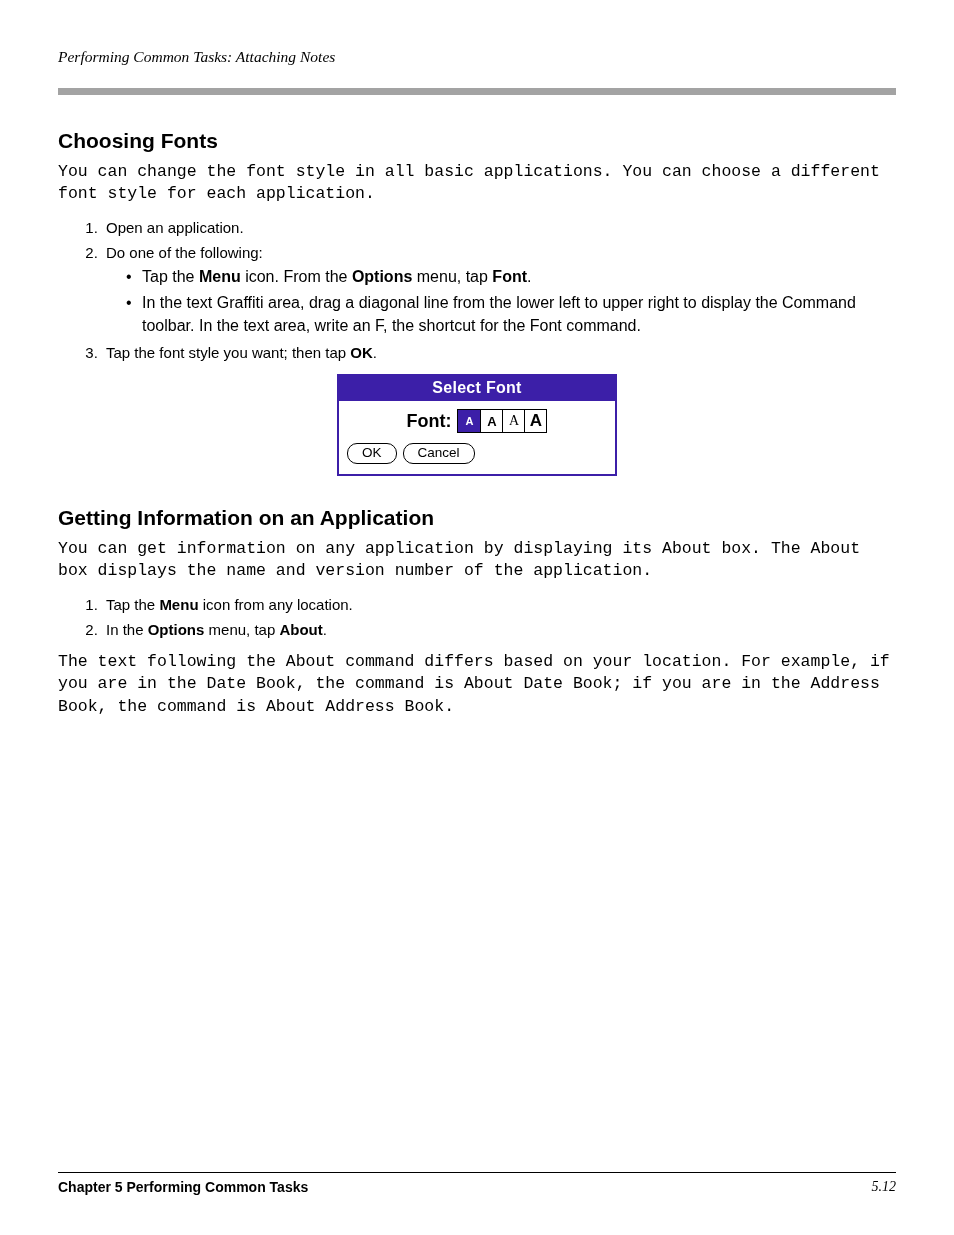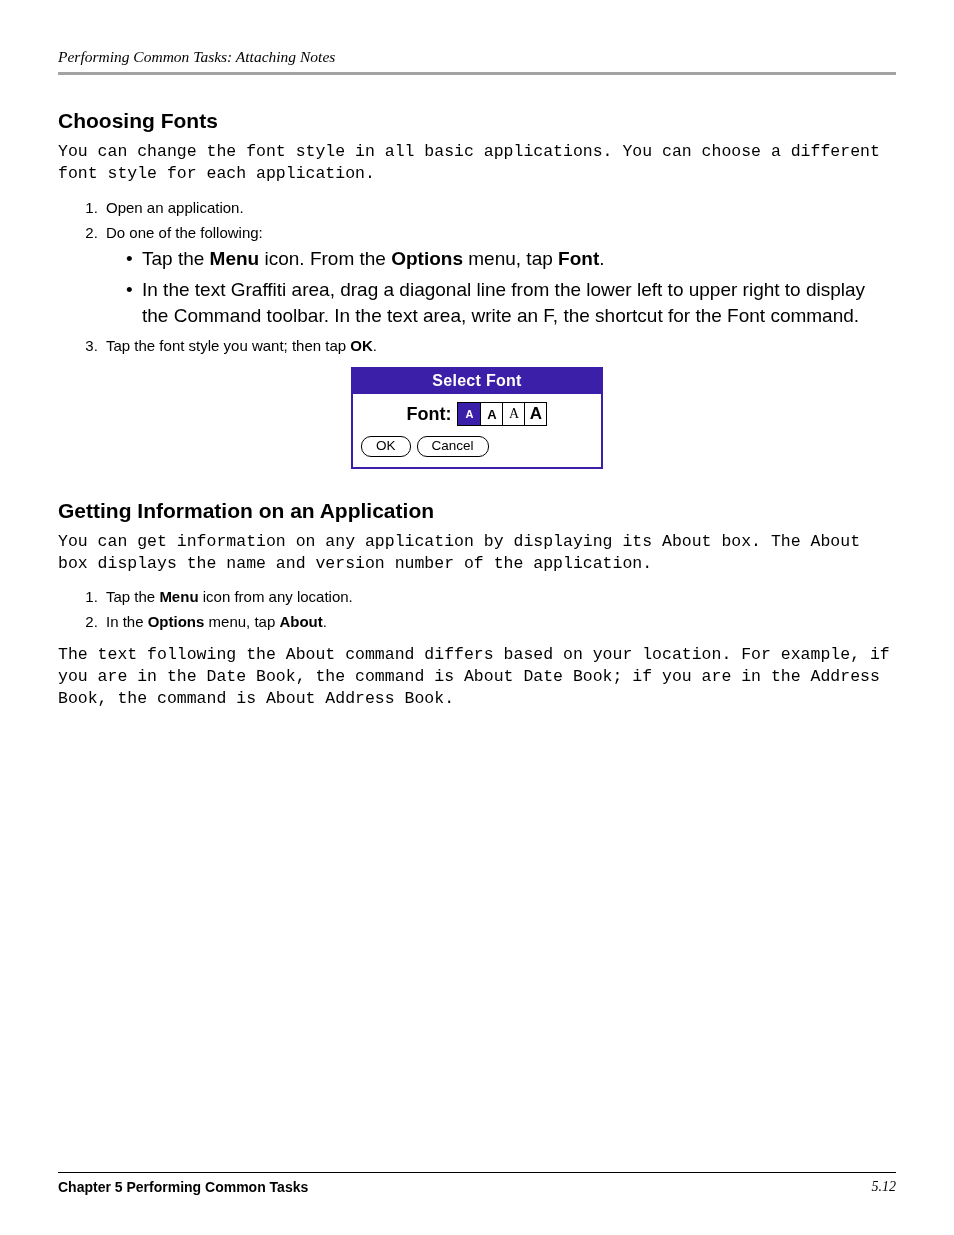--- a/index.html
+++ b/index.html
@@ -14,22 +14,22 @@
     }
     .page {
       padding: 48px 58px 40px 58px;
       min-height: 1235px;
       position: relative;
     }
     .running-header {
       font-style: italic;
       font-family: "Times New Roman", Times, serif;
       font-size: 15.5px;
-      padding-bottom: 6px;
-      border-bottom: 3px solid #a3a3a3;
+      padding-bottom: 22px;
+      border-bottom: 7px solid #a3a3a3;
       margin-bottom: 34px;
     }
     h2.section {
       font-family: Arial, Helvetica, sans-serif;
       font-weight: bold;
       font-size: 21px;
       margin: 0 0 8px 0;
     }
     p.body {
       font-family: Liberation Mono, monospace;
@@ -49,21 +49,21 @@
       font-family: Arial, Helvetica, sans-serif;
       font-size: 15px;
       line-height: 1.55;
     }
     ol.num > li { padding-left: 4px; margin-bottom: 2px; }
     ul.bullets {
       list-style: none;
       margin: 2px 0 2px 18px;
       padding: 0;
       font-family: Arial, Helvetica, sans-serif;
-      font-size: 19px;
+      font-size: 16px;
     }
     ul.bullets > li {
       position: relative;
       padding-left: 18px;
       margin-bottom: 4px;
       line-height: 1.4;
     }
     ul.bullets > li::before {
       content: "•";
       position: absolute;
@@ -72,21 +72,21 @@
     }
     .b { font-weight: bold; }
 
     
     .figure-wrap {
       display: flex;
       justify-content: center;
       margin: 10px 0 30px 0;
     }
     .palm-dialog {
-      width: 252px;
+      width: 280px;
       border: 2px solid #3c1fa8;
       background: #fff;
       font-family: Arial, Helvetica, sans-serif;
     }
     .palm-title {
       background: #3c1fa8;
       color: #fff;
       font-weight: bold;
       text-align: center;
       font-size: 16px;

